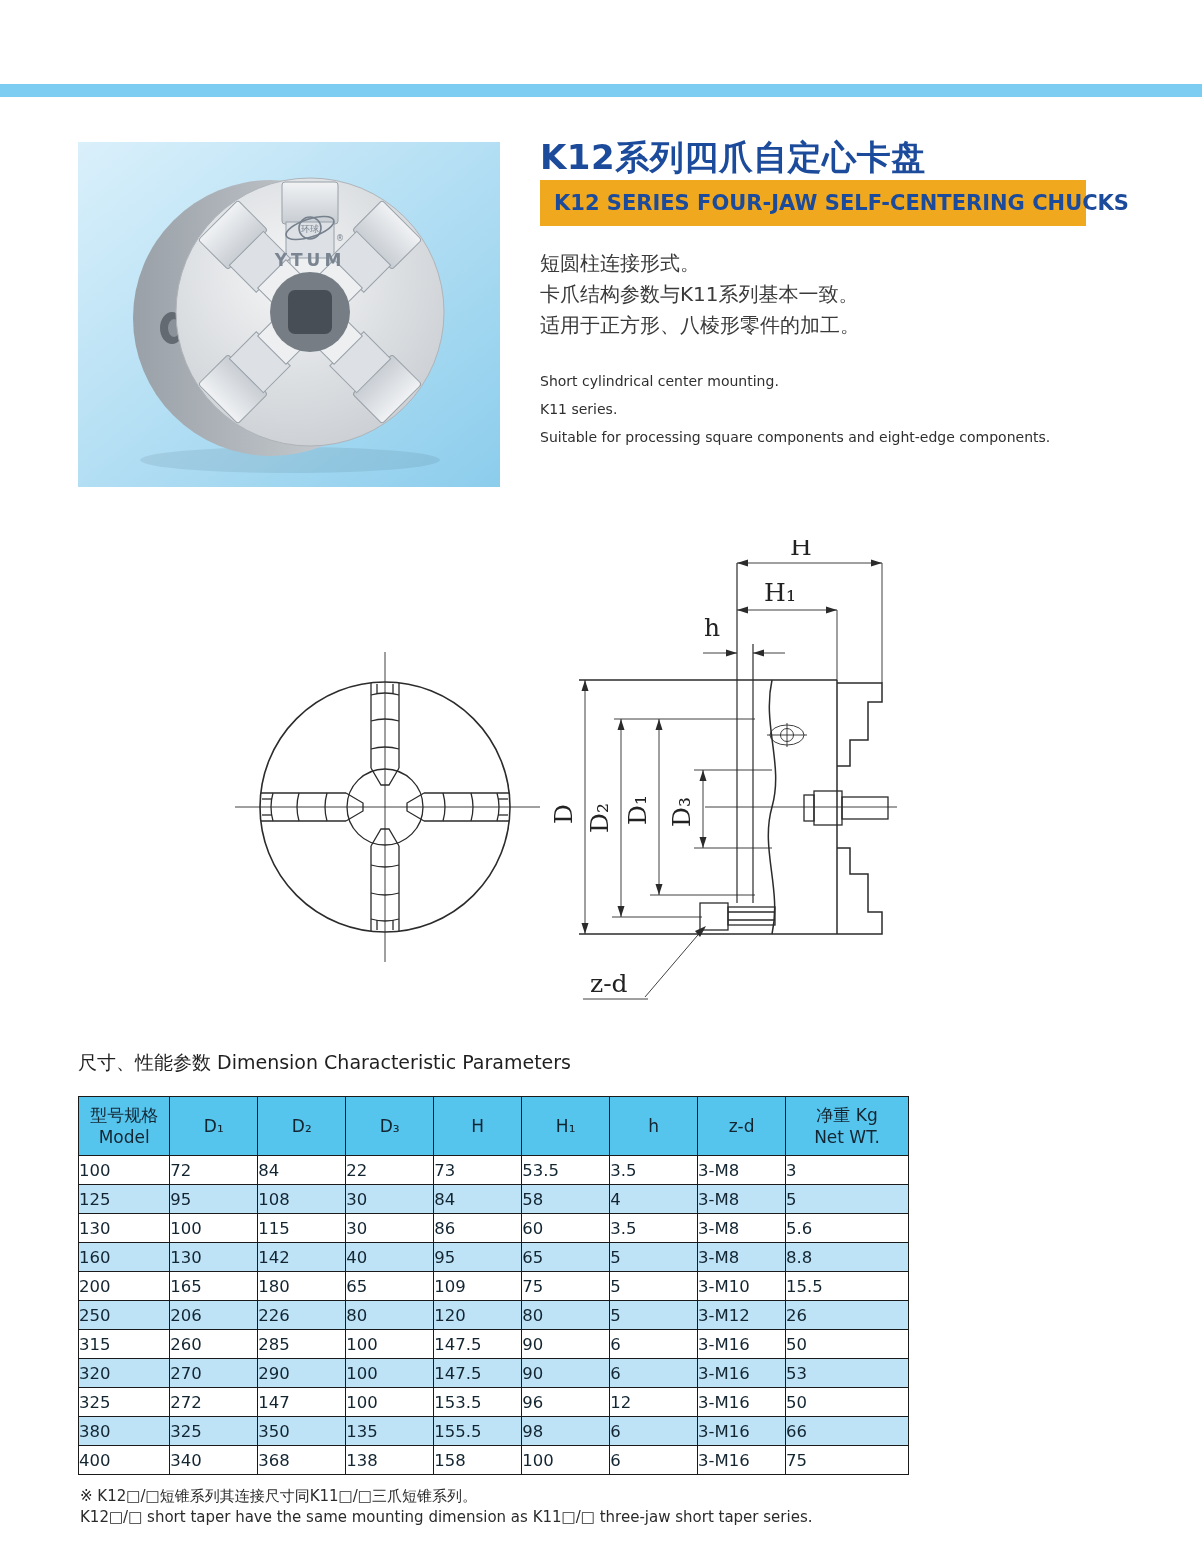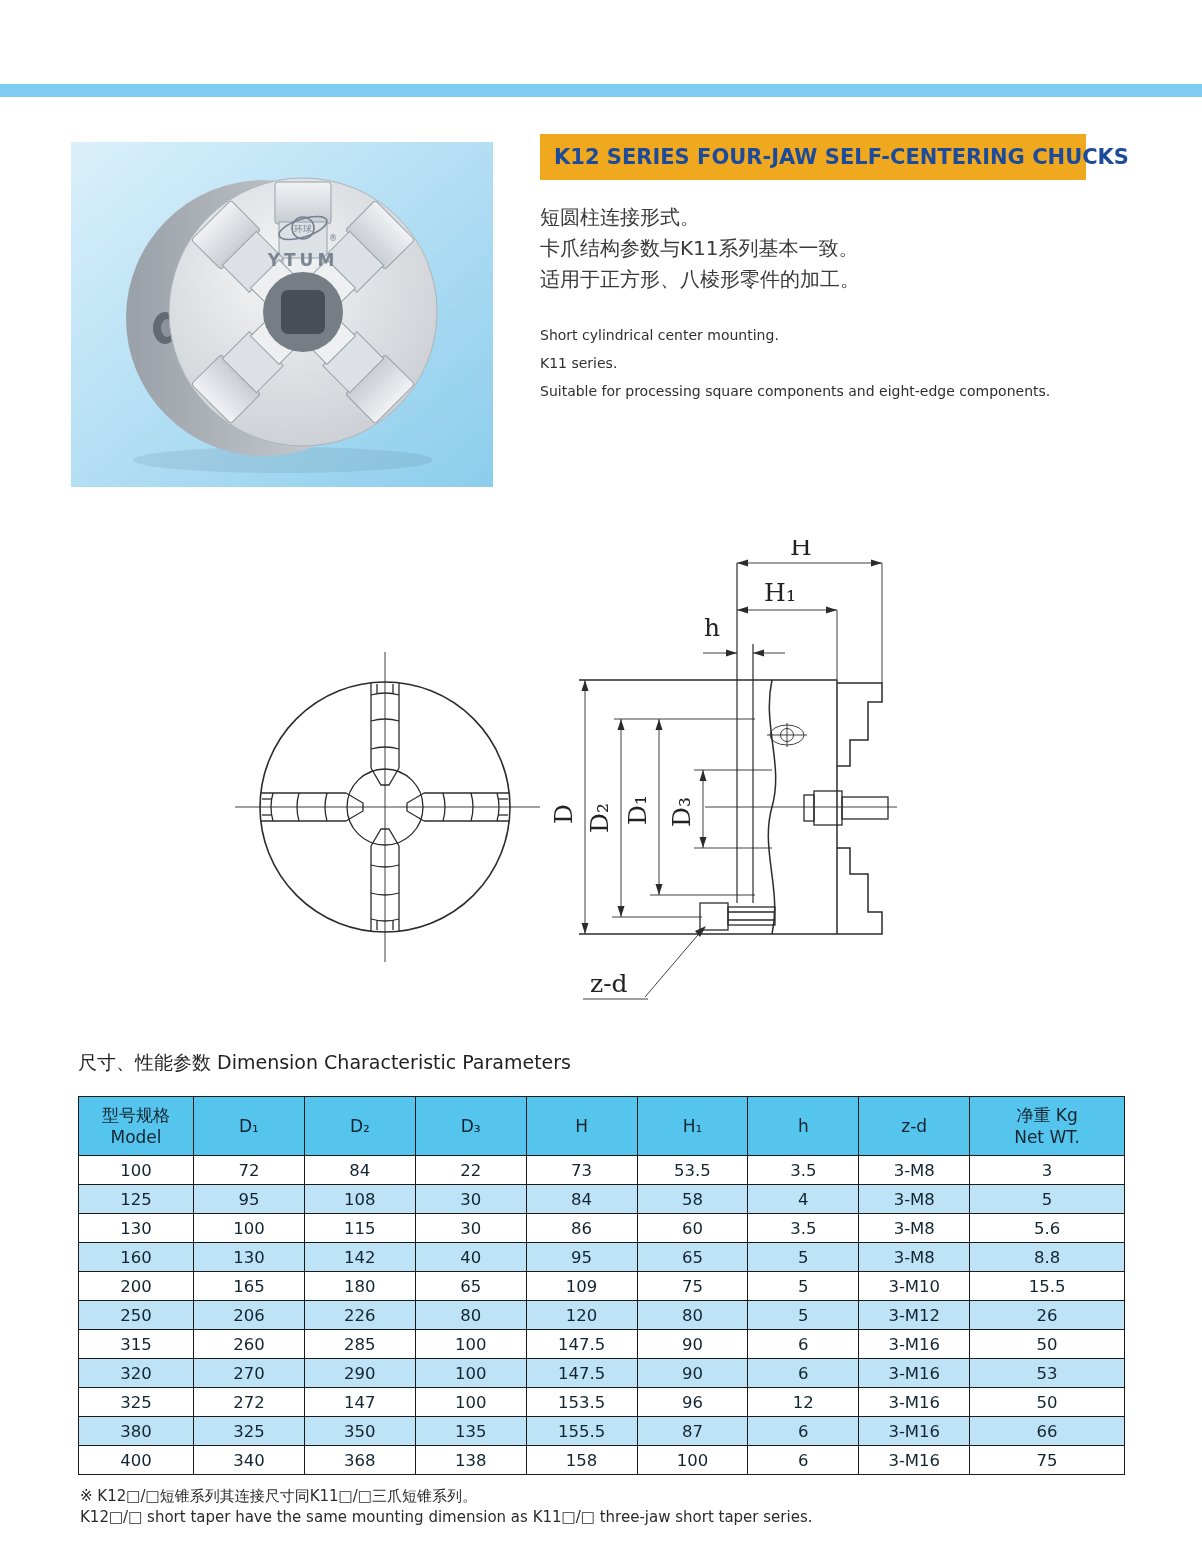--- a/index.html
+++ b/index.html
@@ -2,40 +2,40 @@
 <html style="--divider: #7ccdf1; --brand_blue: #1c4b9b; --banner_orange: #f0a81e; --table_header_bg: #55c5ee; --table_row_alt: #bee3f7; --table_border: #1a1a1a;"><head>
 <meta charset="utf-8">
 <style>
   html,body { margin:0; padding:0; }
   body {
     width:1202px; height:1558px; position:relative; background:#ffffff;
     font-family:"DejaVu Sans","Liberation Sans",sans-serif; overflow:hidden;
   }
   .divider-bar { position:absolute; left:0; top:84px; width:1202px; height:13px; background:var(--divider,#7ccdf1); }
 
-  .photo-box { position:absolute; left:71px; top:142px; width:422px; height:258px; }
+  .photo-box { position:absolute; left:78px; top:142px; width:422px; height:258px; }
   .photo-box svg { display:block; }
 
   .right-col { position:absolute; left:540px; top:134px; width:600px; }
   .page-title { font-size:34px; font-weight:bold; color:var(--brand_blue,#1c4b9b); line-height:46px; letter-spacing:0.5px; }
   .banner { margin-top:0; width:546px; height:46px; box-sizing:border-box; padding-left:14px;
             background:var(--banner_orange,#f0a81e); color:var(--brand_blue,#1c4b9b);
             font-size:21px; font-weight:600; line-height:46px; white-space:nowrap; }
   .desc-zh { margin-top:22px; font-size:20px; line-height:31px; color:#3a3a3a; }
   .desc-en { margin-top:26px; font-size:14px; line-height:28px; color:#2f2f2f; }
   .desc-line { white-space:nowrap; }
 
   .drawing-box { position:absolute; left:0; top:540px; width:1202px; height:500px; }
   .drawing-box svg { display:block; }
   .dimlabel { font-family:"DejaVu Serif","Liberation Serif",serif; font-size:25px; fill:#222; }
 
   .section-title { position:absolute; left:78px; top:1050px; font-size:19px; color:#1f1f1f; }
 
-  table.params { position:absolute; left:78px; top:1096px; width:1047px; border-collapse:collapse;
-                 table-layout:fixed; text-align:center; color:#132531; }
+  table.params { position:absolute; left:78px; top:1096px; width:831px; border-collapse:collapse;
+                 table-layout:fixed; color:#132531; }
   table.params th, table.params td { border:1.5px solid var(--table_border,#1a1a1a); padding:0; }
   table.params th { background:var(--table_header_bg,#55c5ee); height:58px; font-weight:normal;
                     font-size:17px; line-height:1.3; }
   table.params td { height:28px; font-size:16.5px; background:#ffffff; }
   table.params tbody tr:nth-child(even) td { background:var(--table_row_alt,#bee3f7); }
 
   .footnote { position:absolute; left:80px; top:1486px; font-size:15px; line-height:21px; color:#2b2b2b; }
   .footnote .fn-en { }
 </style>
 </head>
@@ -88,20 +88,21 @@
       <circle cx="232" cy="86" r="11" fill="none" stroke="#77818d" stroke-width="1.6"></circle>
       <ellipse cx="232" cy="86" rx="25" ry="9" fill="none" stroke="#77818d" stroke-width="1.6" transform="rotate(-18 232 86)"></ellipse>
       <text x="232" y="90" text-anchor="middle" font-size="9" fill="#77818d">环球</text>
       <text x="258" y="99" font-size="8" fill="#77818d">®</text>
       <text x="232" y="124" text-anchor="middle" font-size="17" font-weight="bold" letter-spacing="4" fill="#7a8591">YTUM</text>
     </g>
   </svg>
 </div>
 
 <div class="right-col">
+  <div class="page-title">K12系列四爪自定心卡盘</div>
   <div class="banner">K12 SERIES FOUR-JAW SELF-CENTERING CHUCKS</div>
   <div class="desc-zh">
     <div class="desc-line">短圆柱连接形式。</div>
     <div class="desc-line">卡爪结构参数与K11系列基本一致。</div>
     <div class="desc-line">适用于正方形、八棱形零件的加工。</div>
   </div>
   <div class="desc-en">
     <div class="desc-line">Short cylindrical center mounting.</div>
     <div class="desc-line">K11 series.</div>
     <div class="desc-line">Suitable for processing square components and eight-edge components.</div>
@@ -359,21 +360,21 @@
         <td>12</td>
         <td>3-M16</td>
         <td>50</td>
       </tr>
       <tr>
         <td>380</td>
         <td>325</td>
         <td>350</td>
         <td>135</td>
         <td>155.5</td>
-        <td>87</td>
+        <td>98</td>
         <td>6</td>
         <td>3-M16</td>
         <td>66</td>
       </tr>
       <tr>
         <td>400</td>
         <td>340</td>
         <td>368</td>
         <td>138</td>
         <td>158</td>

